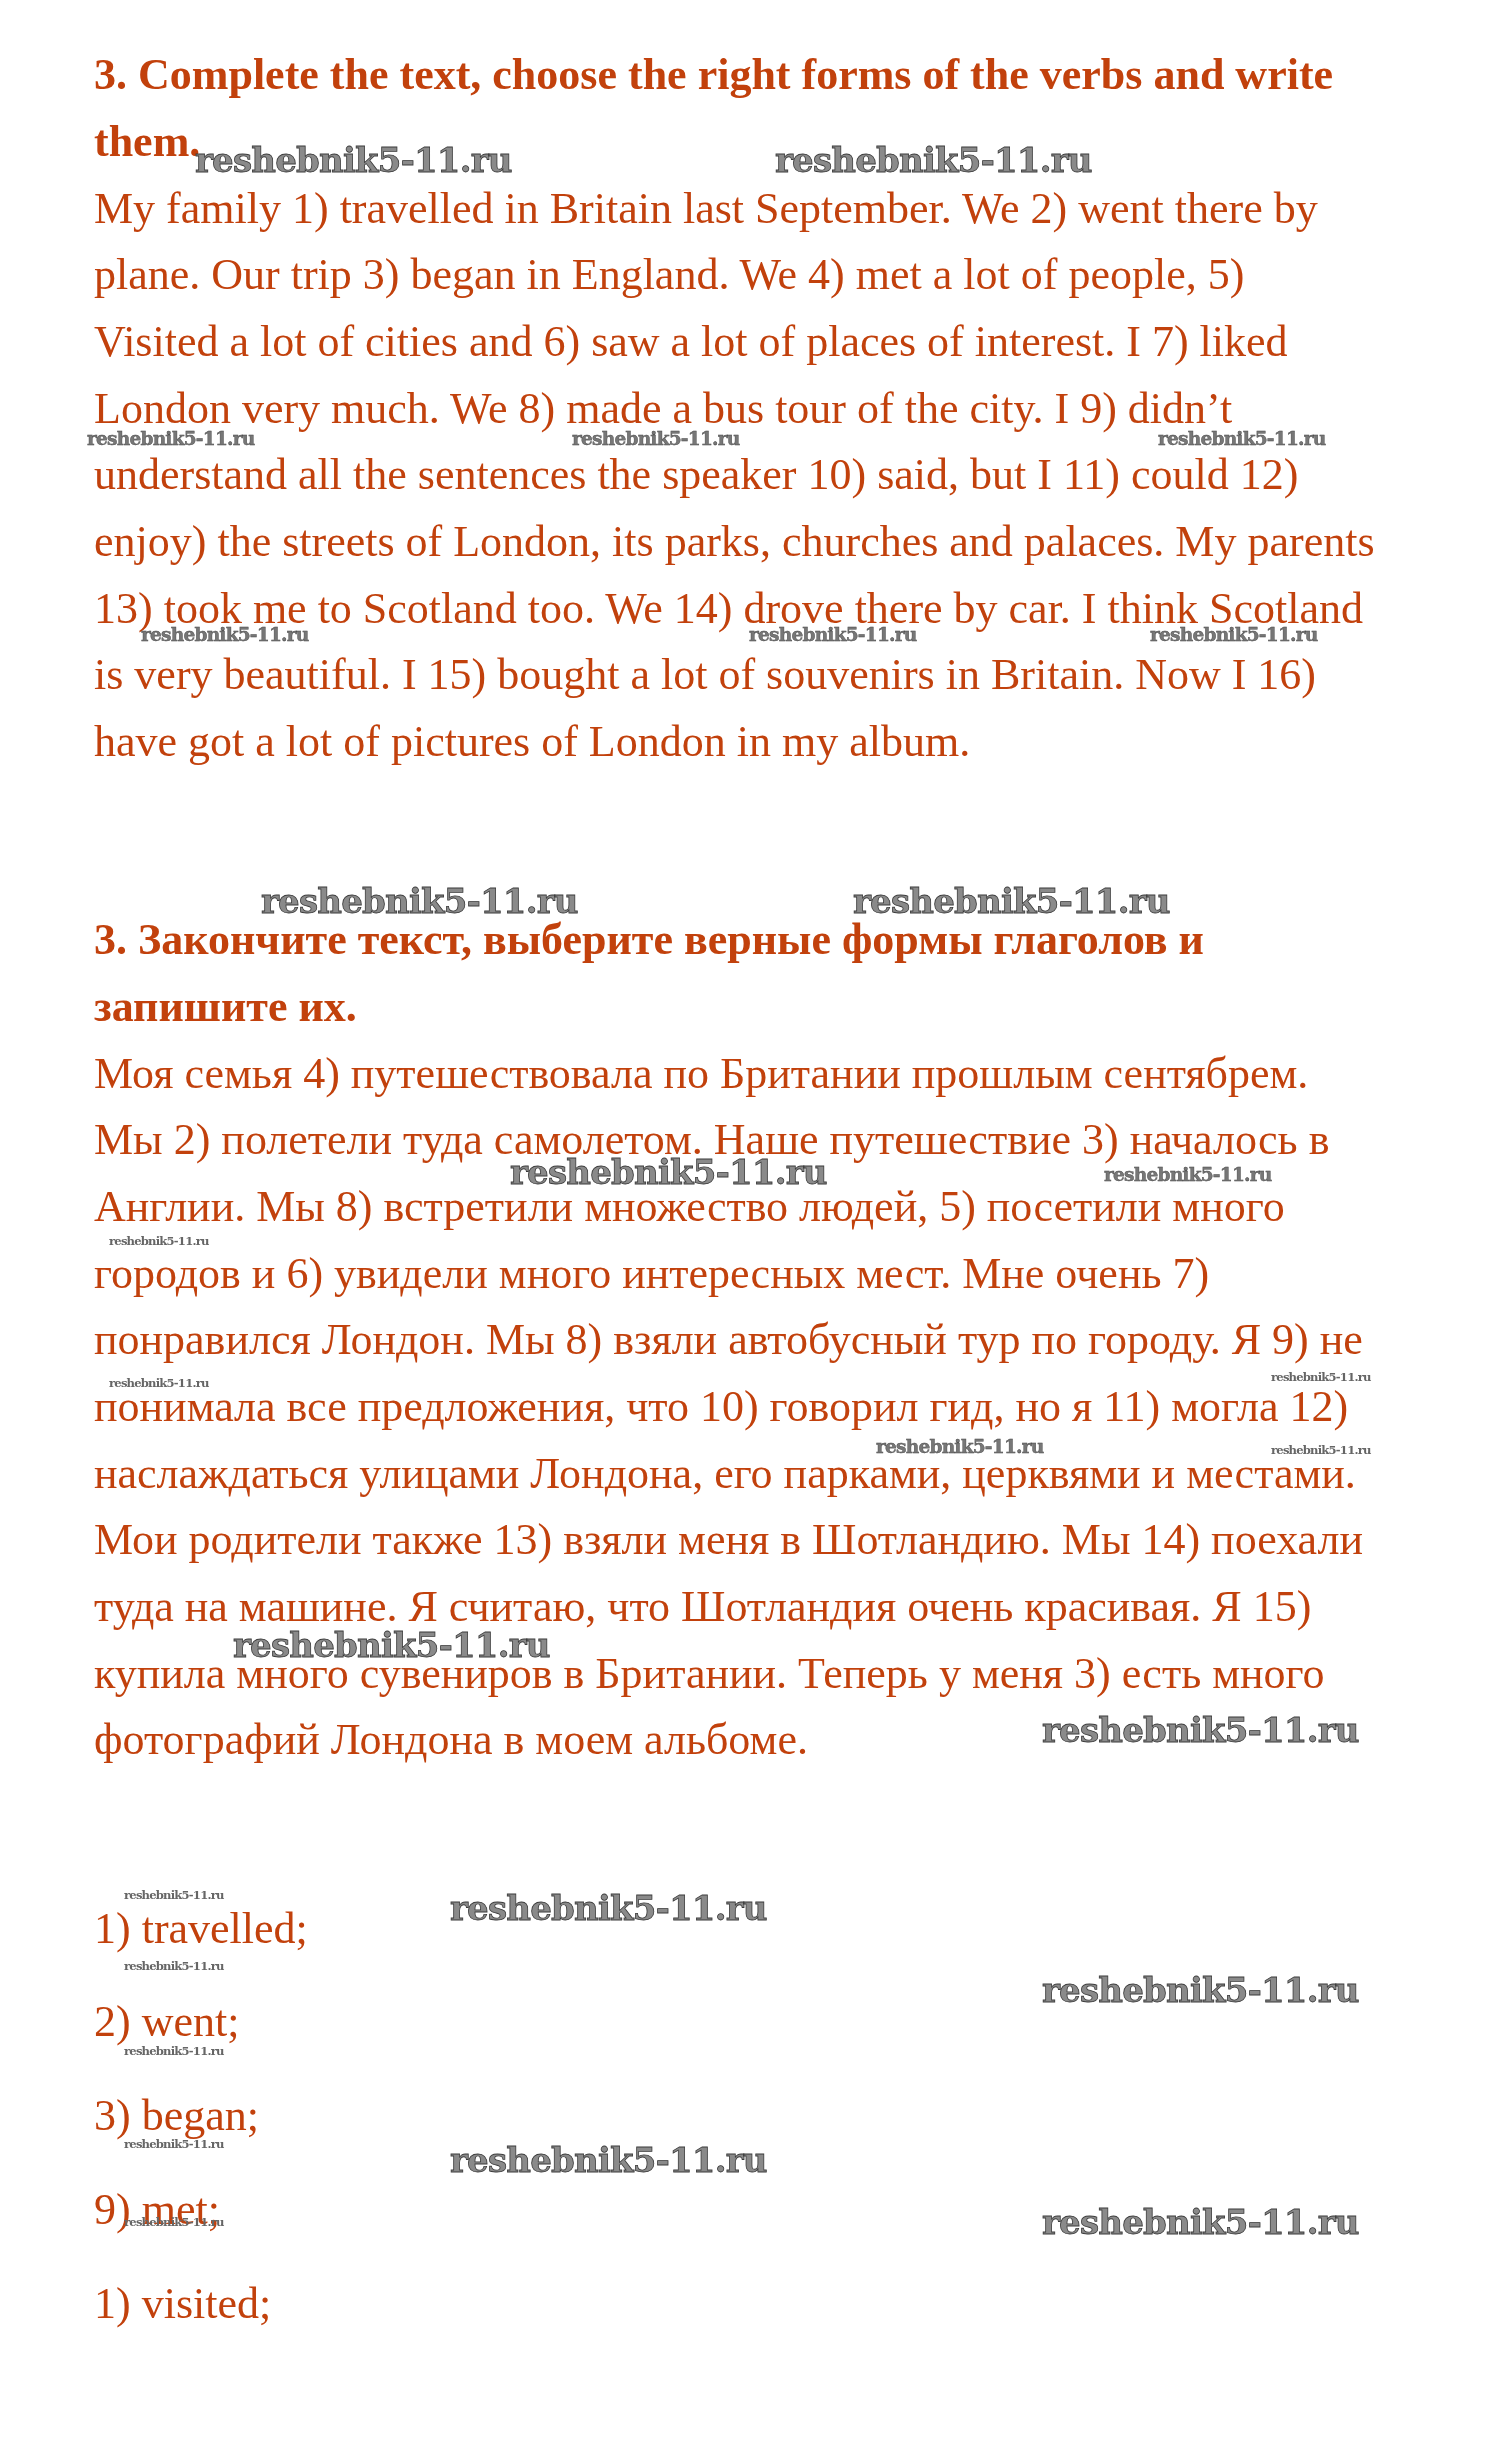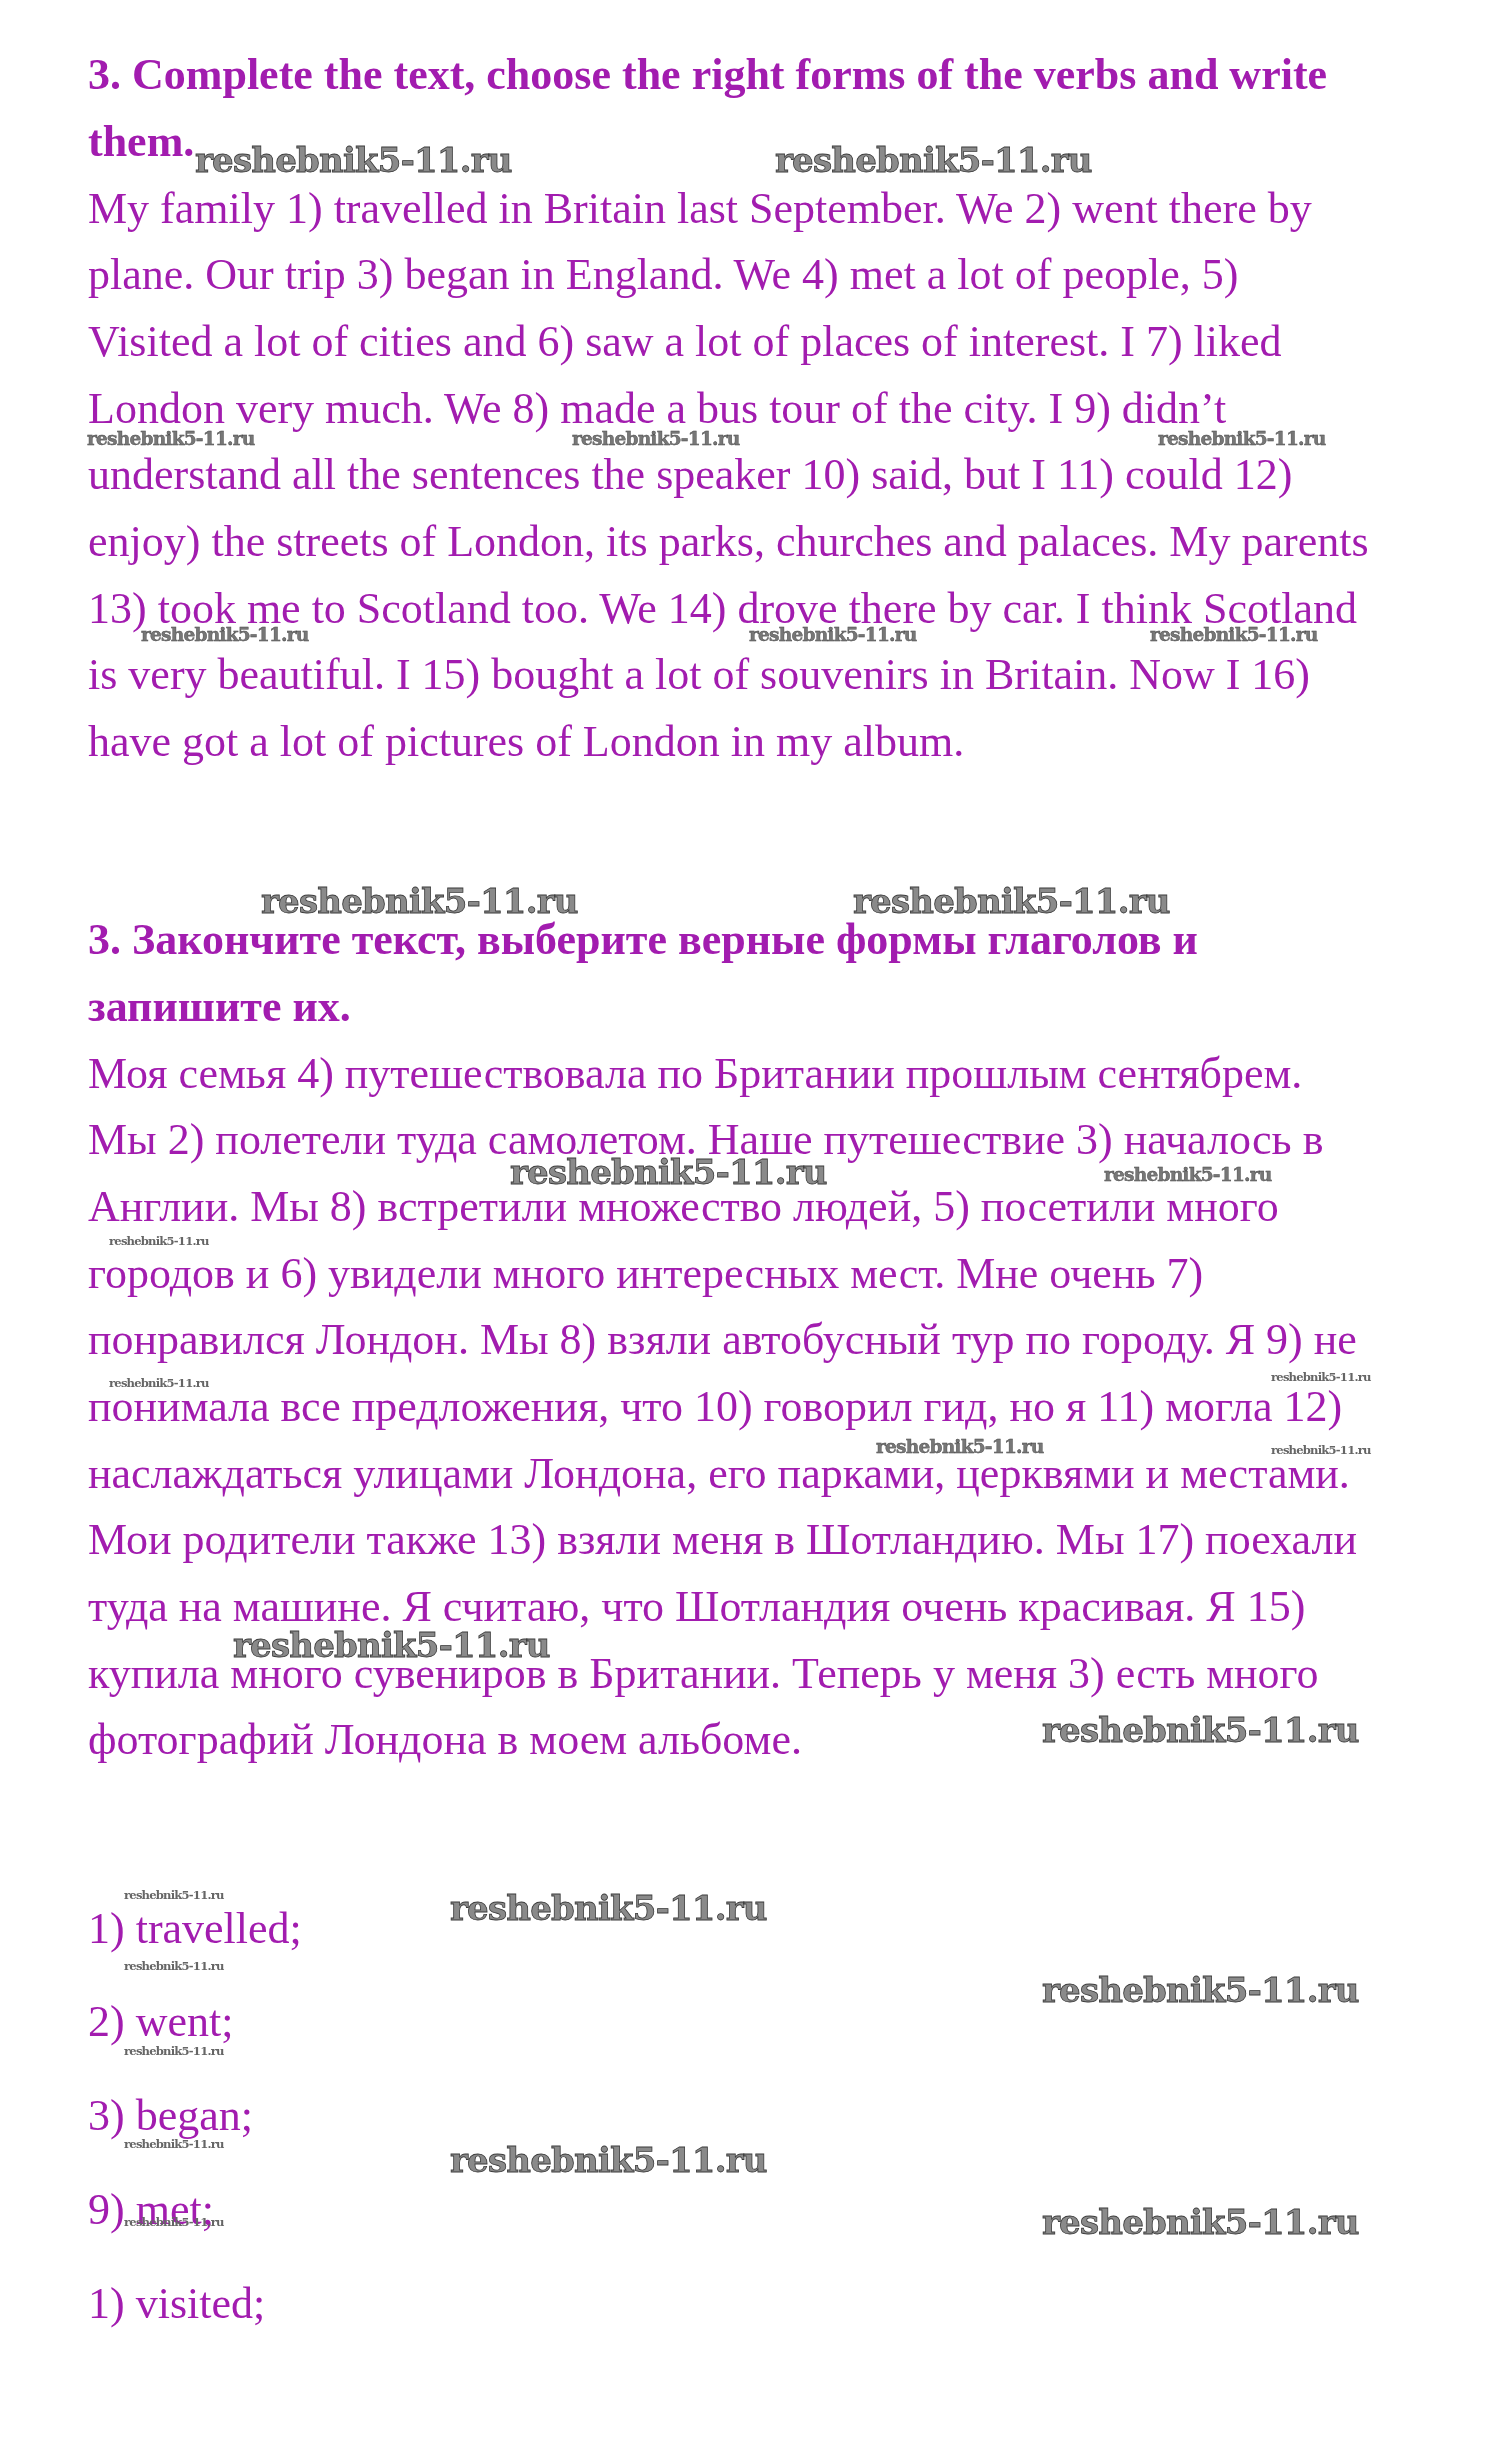--- a/index.html
+++ b/index.html
@@ -1,20 +1,20 @@
 <!DOCTYPE html>
 <html style="font-size:12.4px"><head>
 <meta charset="utf-8">
 <style>
   html, body { margin: 0; padding: 0; background: #ffffff; }
   body { width: 1497px; height: 2462px; position: relative; overflow: hidden; }
   .line {
-    position: absolute; left: 88px; white-space: nowrap;
+    position: absolute; left: 94px; white-space: nowrap;
     font-family: "Liberation Serif", "DejaVu Serif", serif;
-    font-size: 44px; line-height: 1; color: #a21caf;
+    font-size: 44px; line-height: 1; color: #c2410c;
   }
   .bold { font-weight: bold; }
   .wm {
     position: absolute; white-space: nowrap;
     font-family: "DejaVu Serif", "Liberation Serif", serif;
     font-weight: bold; color: #8a8a8a; line-height: 1;
     -webkit-text-stroke: 0.8px #3a3a3a;
     letter-spacing: -0.8px;
   }
   .wm.big { font-size: 34px; }
@@ -40,21 +40,21 @@
 <div class="line bold" style="top:918px">3. Закончите текст, выберите верные формы глаголов и</div>
 <div class="line bold" style="top:985px">запишите их.</div>
 
 <div class="line" style="top:1052px">Моя семья 4) путешествовала по Британии прошлым сентябрем.</div>
 <div class="line" style="top:1118px">Мы 2) полетели туда самолетом. Наше путешествие 3) началось в</div>
 <div class="line" style="top:1185px">Англии. Мы 8) встретили множество людей, 5) посетили много</div>
 <div class="line" style="top:1252px">городов и 6) увидели много интересных мест. Мне очень 7)</div>
 <div class="line" style="top:1318px">понравился Лондон. Мы 8) взяли автобусный тур по городу. Я 9) не</div>
 <div class="line" style="top:1385px">понимала все предложения, что 10) говорил гид, но я 11) могла 12)</div>
 <div class="line" style="top:1452px">наслаждаться улицами Лондона, его парками, церквями и местами.</div>
-<div class="line" style="top:1518px">Мои родители также 13) взяли меня в Шотландию. Мы 17) поехали</div>
+<div class="line" style="top:1518px">Мои родители также 13) взяли меня в Шотландию. Мы 14) поехали</div>
 <div class="line" style="top:1585px">туда на машине. Я считаю, что Шотландия очень красивая. Я 15)</div>
 <div class="line" style="top:1652px">купила много сувениров в Британии. Теперь у меня 3) есть много</div>
 <div class="line" style="top:1718px">фотографий Лондона в моем альбоме.</div>
 
 <div class="line" style="top:1907px">1) travelled;</div>
 <div class="line" style="top:2000px">2) went;</div>
 <div class="line" style="top:2094px">3) began;</div>
 <div class="line" style="top:2188px">9) met;</div>
 <div class="line" style="top:2282px">1) visited;</div>
 

